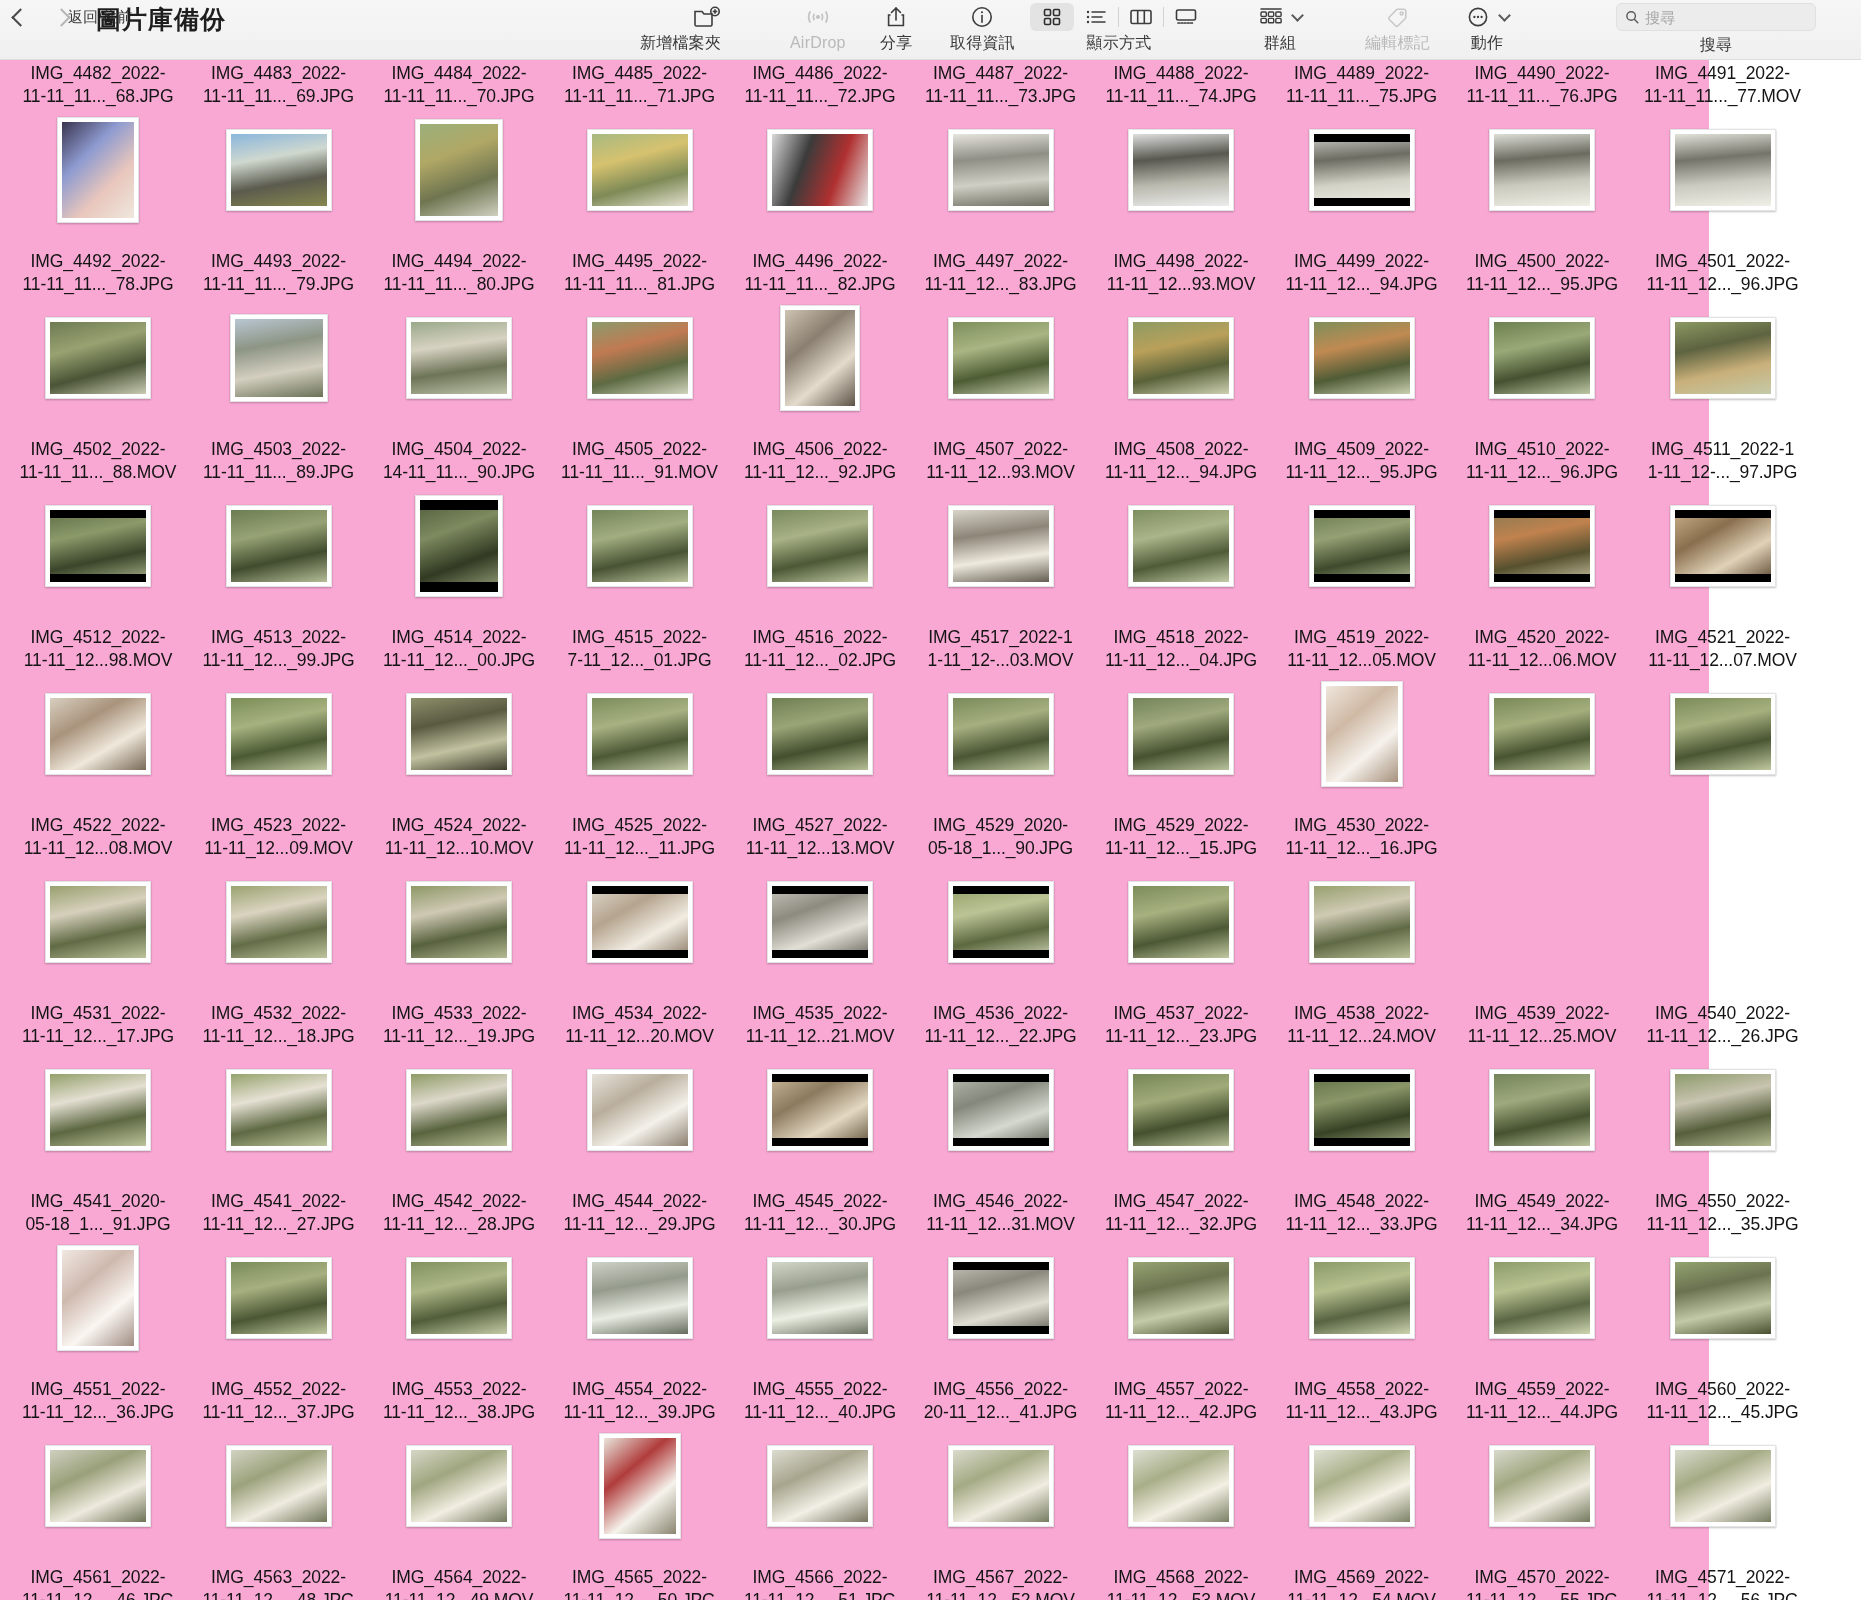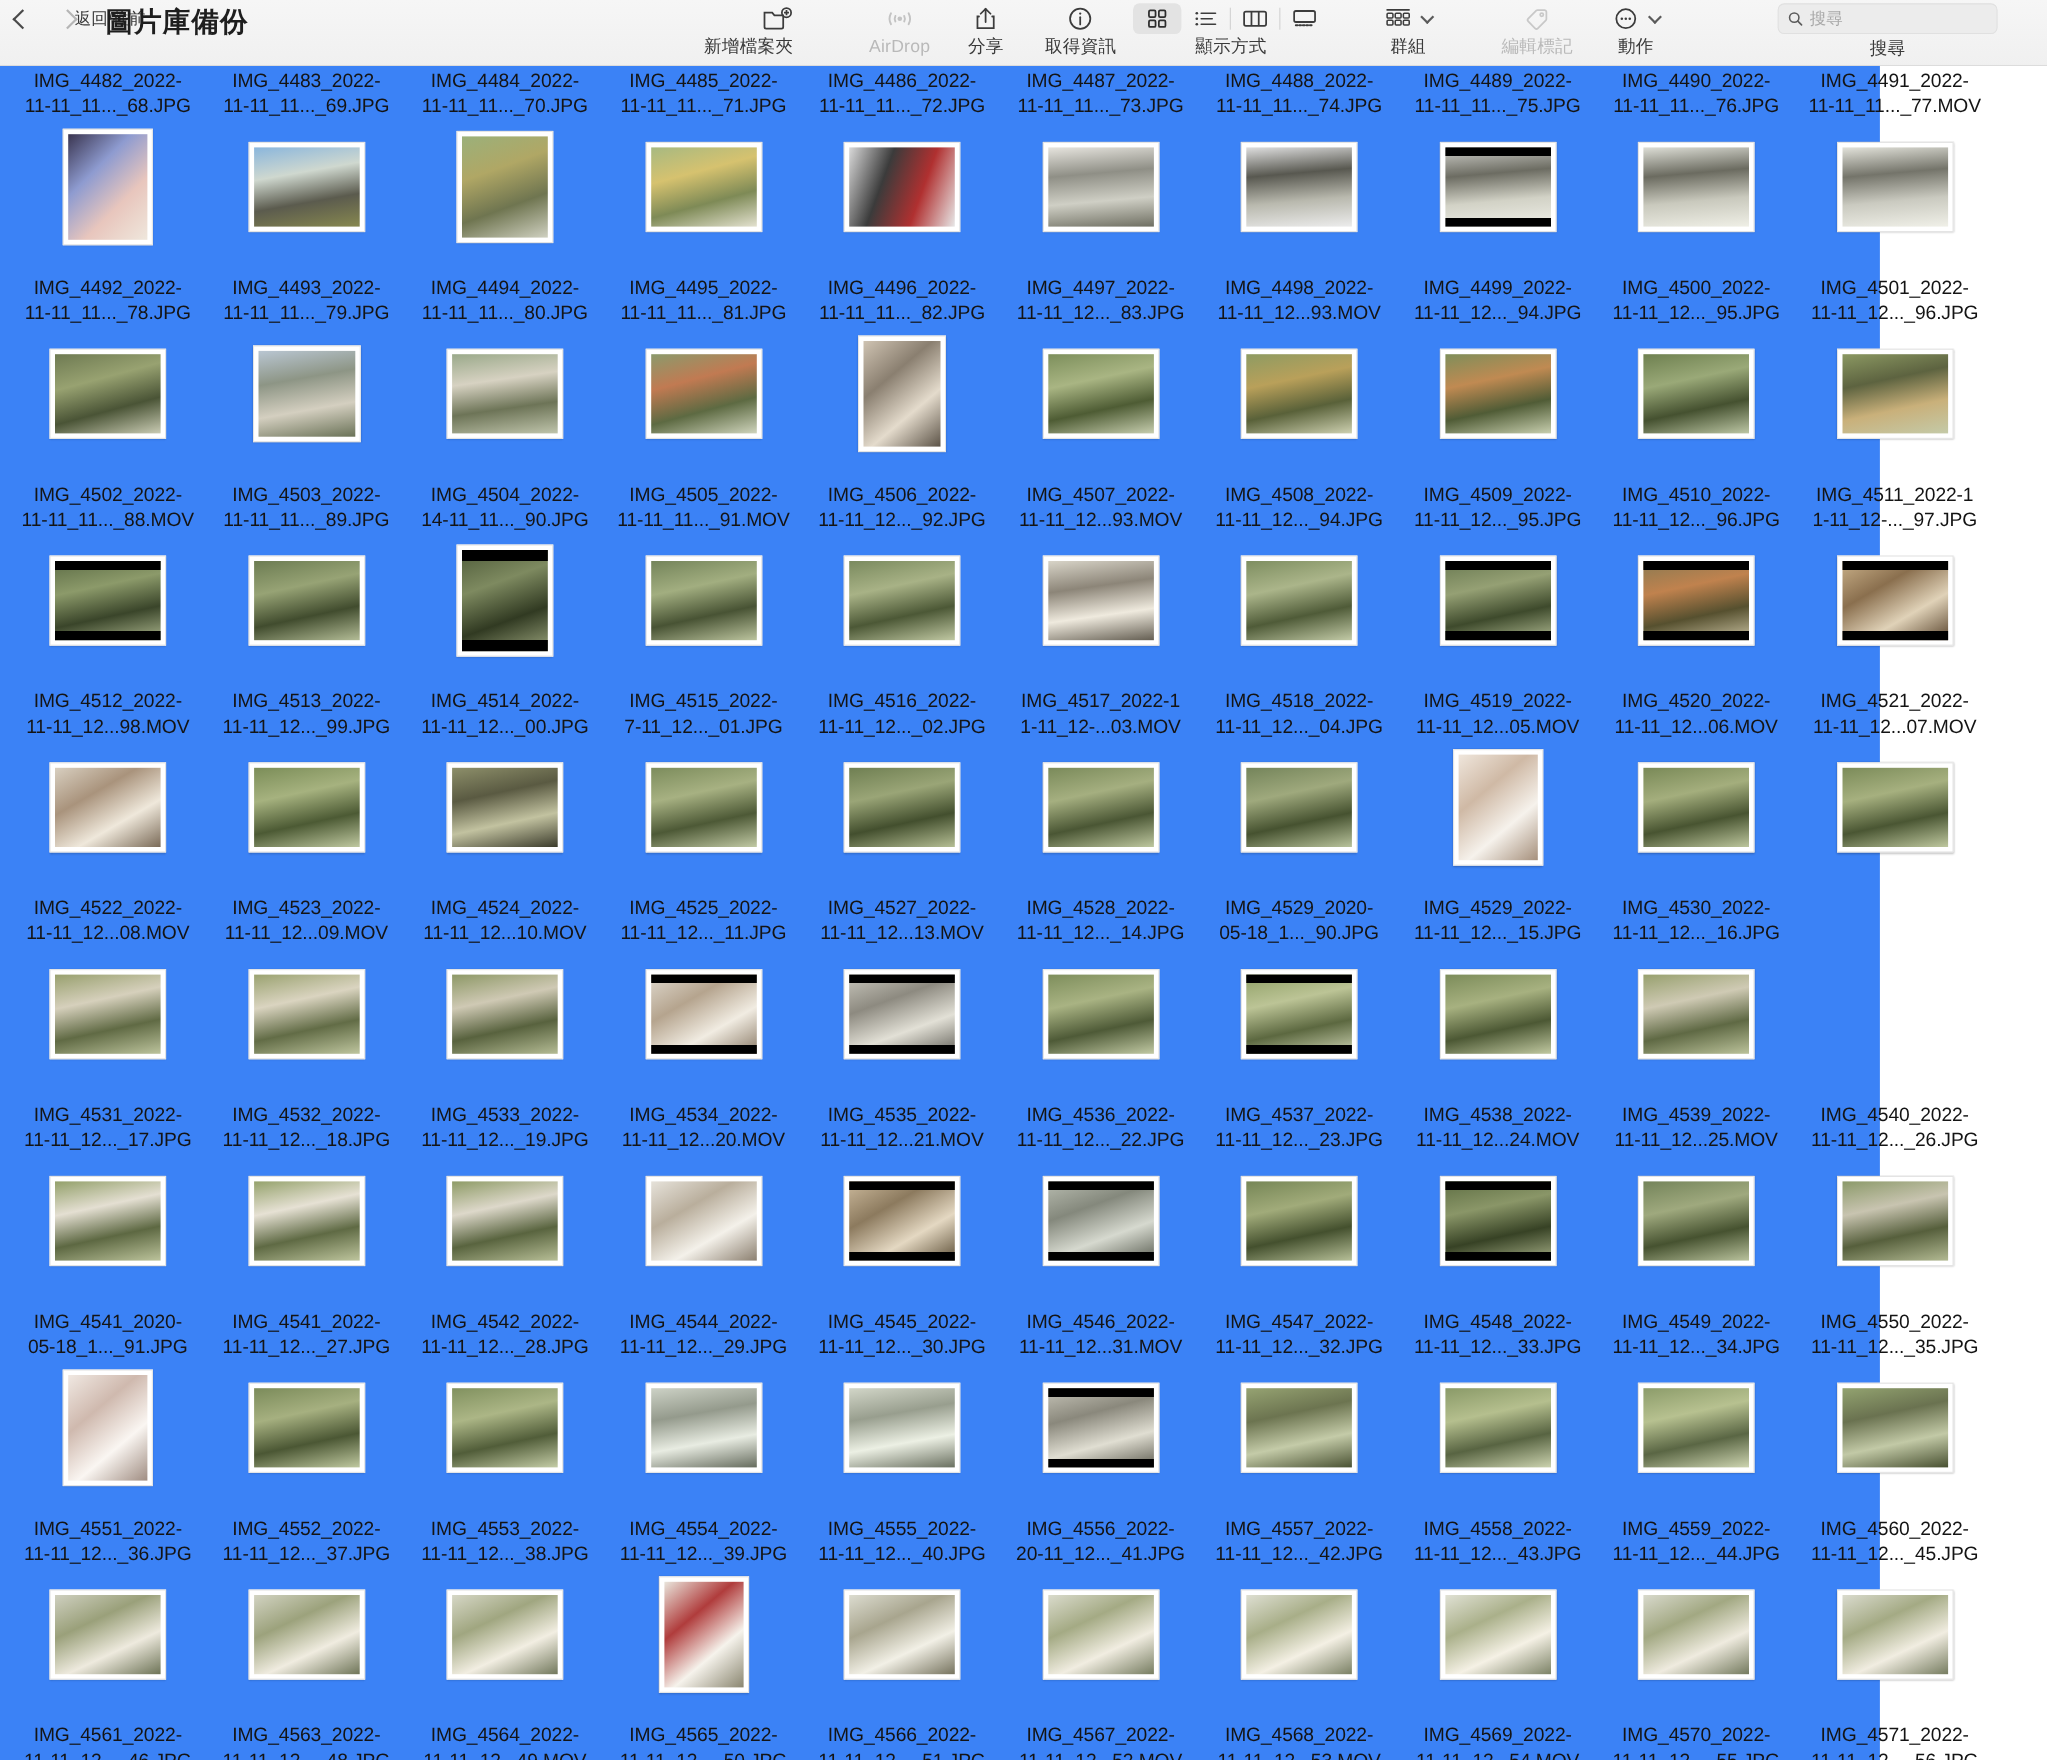--- a/index.html
+++ b/index.html
@@ -74,21 +74,21 @@
     border: none; background: transparent; outline: none;
     font-size: 15px; color: #3a3a3a; width: 100%;
     font-family: "Liberation Sans", sans-serif;
   }
   .searchbox input::placeholder { color: #a8a8a8; }
 
   
   .grid {
     position: relative;
     width: 1709px; height: 1540px;
-    background: #3b82f6;
+    background: #f9a8d4;
     padding: 0;
   }
   .row {
     display: grid;
     grid-template-columns: repeat(10, 180.5px);
     margin-left: 8px;
     height: 188px;
   }
   .cell {
     display: flex; flex-direction: column; align-items: center;
@@ -674,29 +674,20 @@
       <div class="cell">
         <div class="label">IMG_4527_2022-
 11-11_12...13.MOV</div>
         <div class="thumb-wrap">
           <div class="thumb">
             <div class="inner" style="width: 96px; height: 72px; background: linear-gradient(rgb(0, 0, 0) 0px, rgb(0, 0, 0) 11%, rgba(0, 0, 0, 0) 11%, rgba(0, 0, 0, 0) 89%, rgb(0, 0, 0) 89%, rgb(0, 0, 0) 100%), linear-gradient(160deg, rgb(200, 198, 188) 0%, rgb(141, 138, 128) 34%, rgb(226, 224, 214) 66%, rgb(100, 98, 90) 100%);"></div>
           </div>
         </div>
       </div>
       <div class="cell">
-        <div class="label">IMG_4528_2022-
-11-11_12..._14.JPG</div>
-        <div class="thumb-wrap">
-          <div class="thumb">
-            <div class="inner" style="width: 96px; height: 72px; background: linear-gradient(168deg, rgb(126, 142, 92) 0%, rgb(169, 179, 131) 34%, rgb(78, 90, 55) 66%, rgb(193, 201, 163) 100%);"></div>
-          </div>
-        </div>
-      </div>
-      <div class="cell">
         <div class="label">IMG_4529_2020-
 05-18_1..._90.JPG</div>
         <div class="thumb-wrap">
           <div class="thumb">
             <div class="inner" style="width: 96px; height: 72px; background: linear-gradient(rgb(0, 0, 0) 0px, rgb(0, 0, 0) 11%, rgba(0, 0, 0, 0) 11%, rgba(0, 0, 0, 0) 89%, rgb(0, 0, 0) 89%, rgb(0, 0, 0) 100%), linear-gradient(168deg, rgb(143, 160, 102) 0%, rgb(188, 196, 150) 34%, rgb(92, 104, 64) 66%, rgb(205, 211, 178) 100%);"></div>
           </div>
         </div>
       </div>
       <div class="cell">
         <div class="label">IMG_4529_2022-

